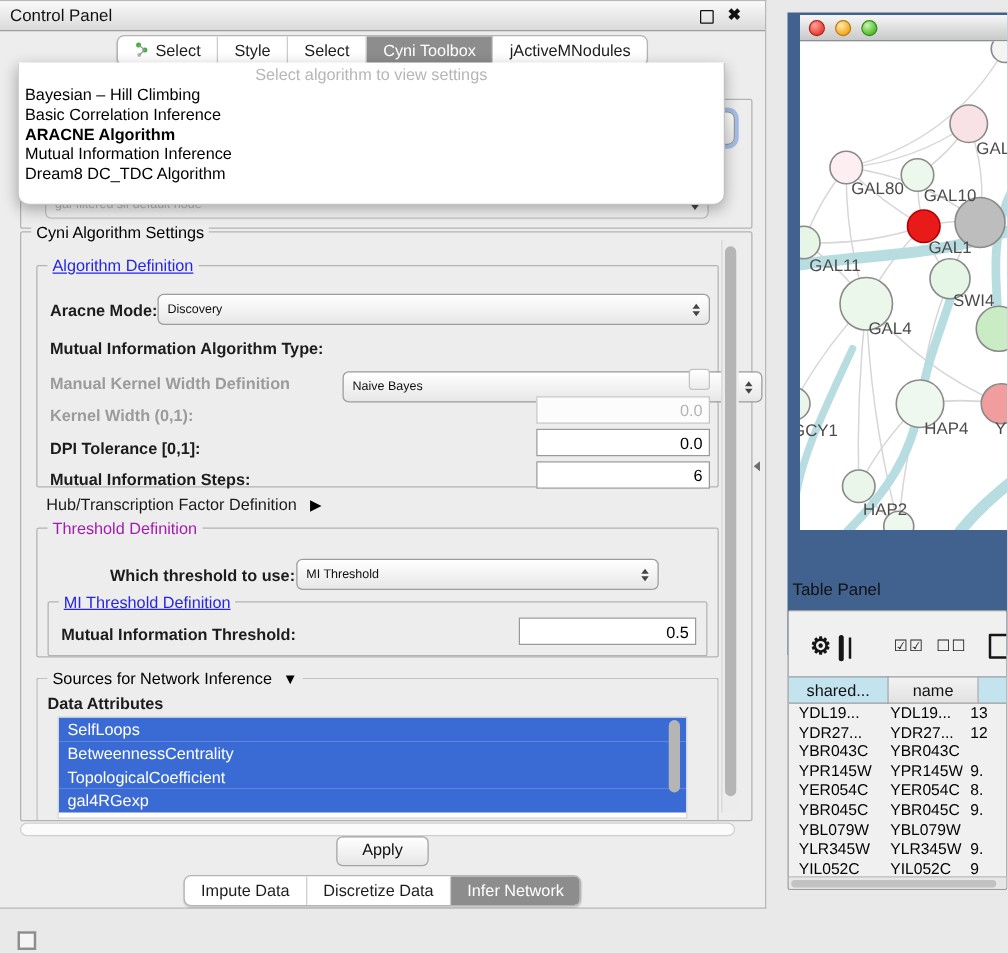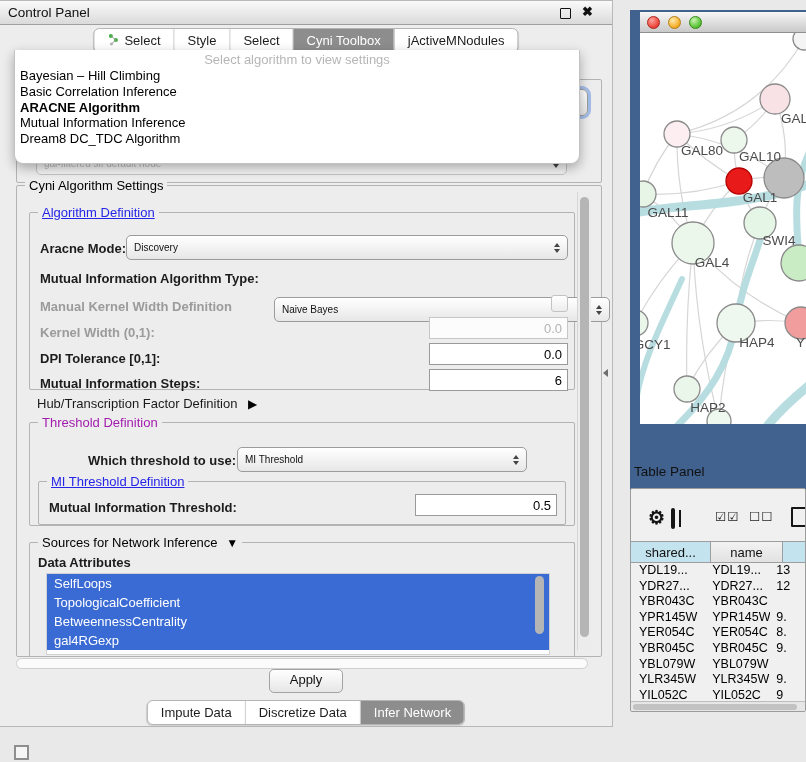--- a/index.html
+++ b/index.html
@@ -215,22 +215,22 @@
     </div>
 
     <div class="abs fs" style="left:12px;top:356px;width:546px;height:115px;border-bottom:none;">
       <span class="lg">
         <span>Sources for Network Inference</span>
         <span class="tri" style="margin-left:5px;">▼</span>
       </span>
       <span class="abs lbl" style="left:8px;top:12px;">Data Attributes</span>
       <div class="abs attr-list" style="left:16px;top:30px;width:502px;height:80px;" id="attr-list">
           <div class="attr-item">SelfLoops</div>
+          <div class="attr-item">BetweennessCentrality</div>
           <div class="attr-item">TopologicalCoefficient</div>
-          <div class="attr-item">BetweennessCentrality</div>
           <div class="attr-item">gal4RGexp</div>
         </div>
       <div class="abs vthumb" style="left:505px;top:33px;width:9px;height:58px;"></div>
     </div>
 
     <div class="abs vtrack" style="left:560px;top:6px;width:13px;height:458px;">
       <div class="abs vthumb" style="left:2px;top:5px;width:9px;height:440px;"></div>
     </div>
   </div>
 

